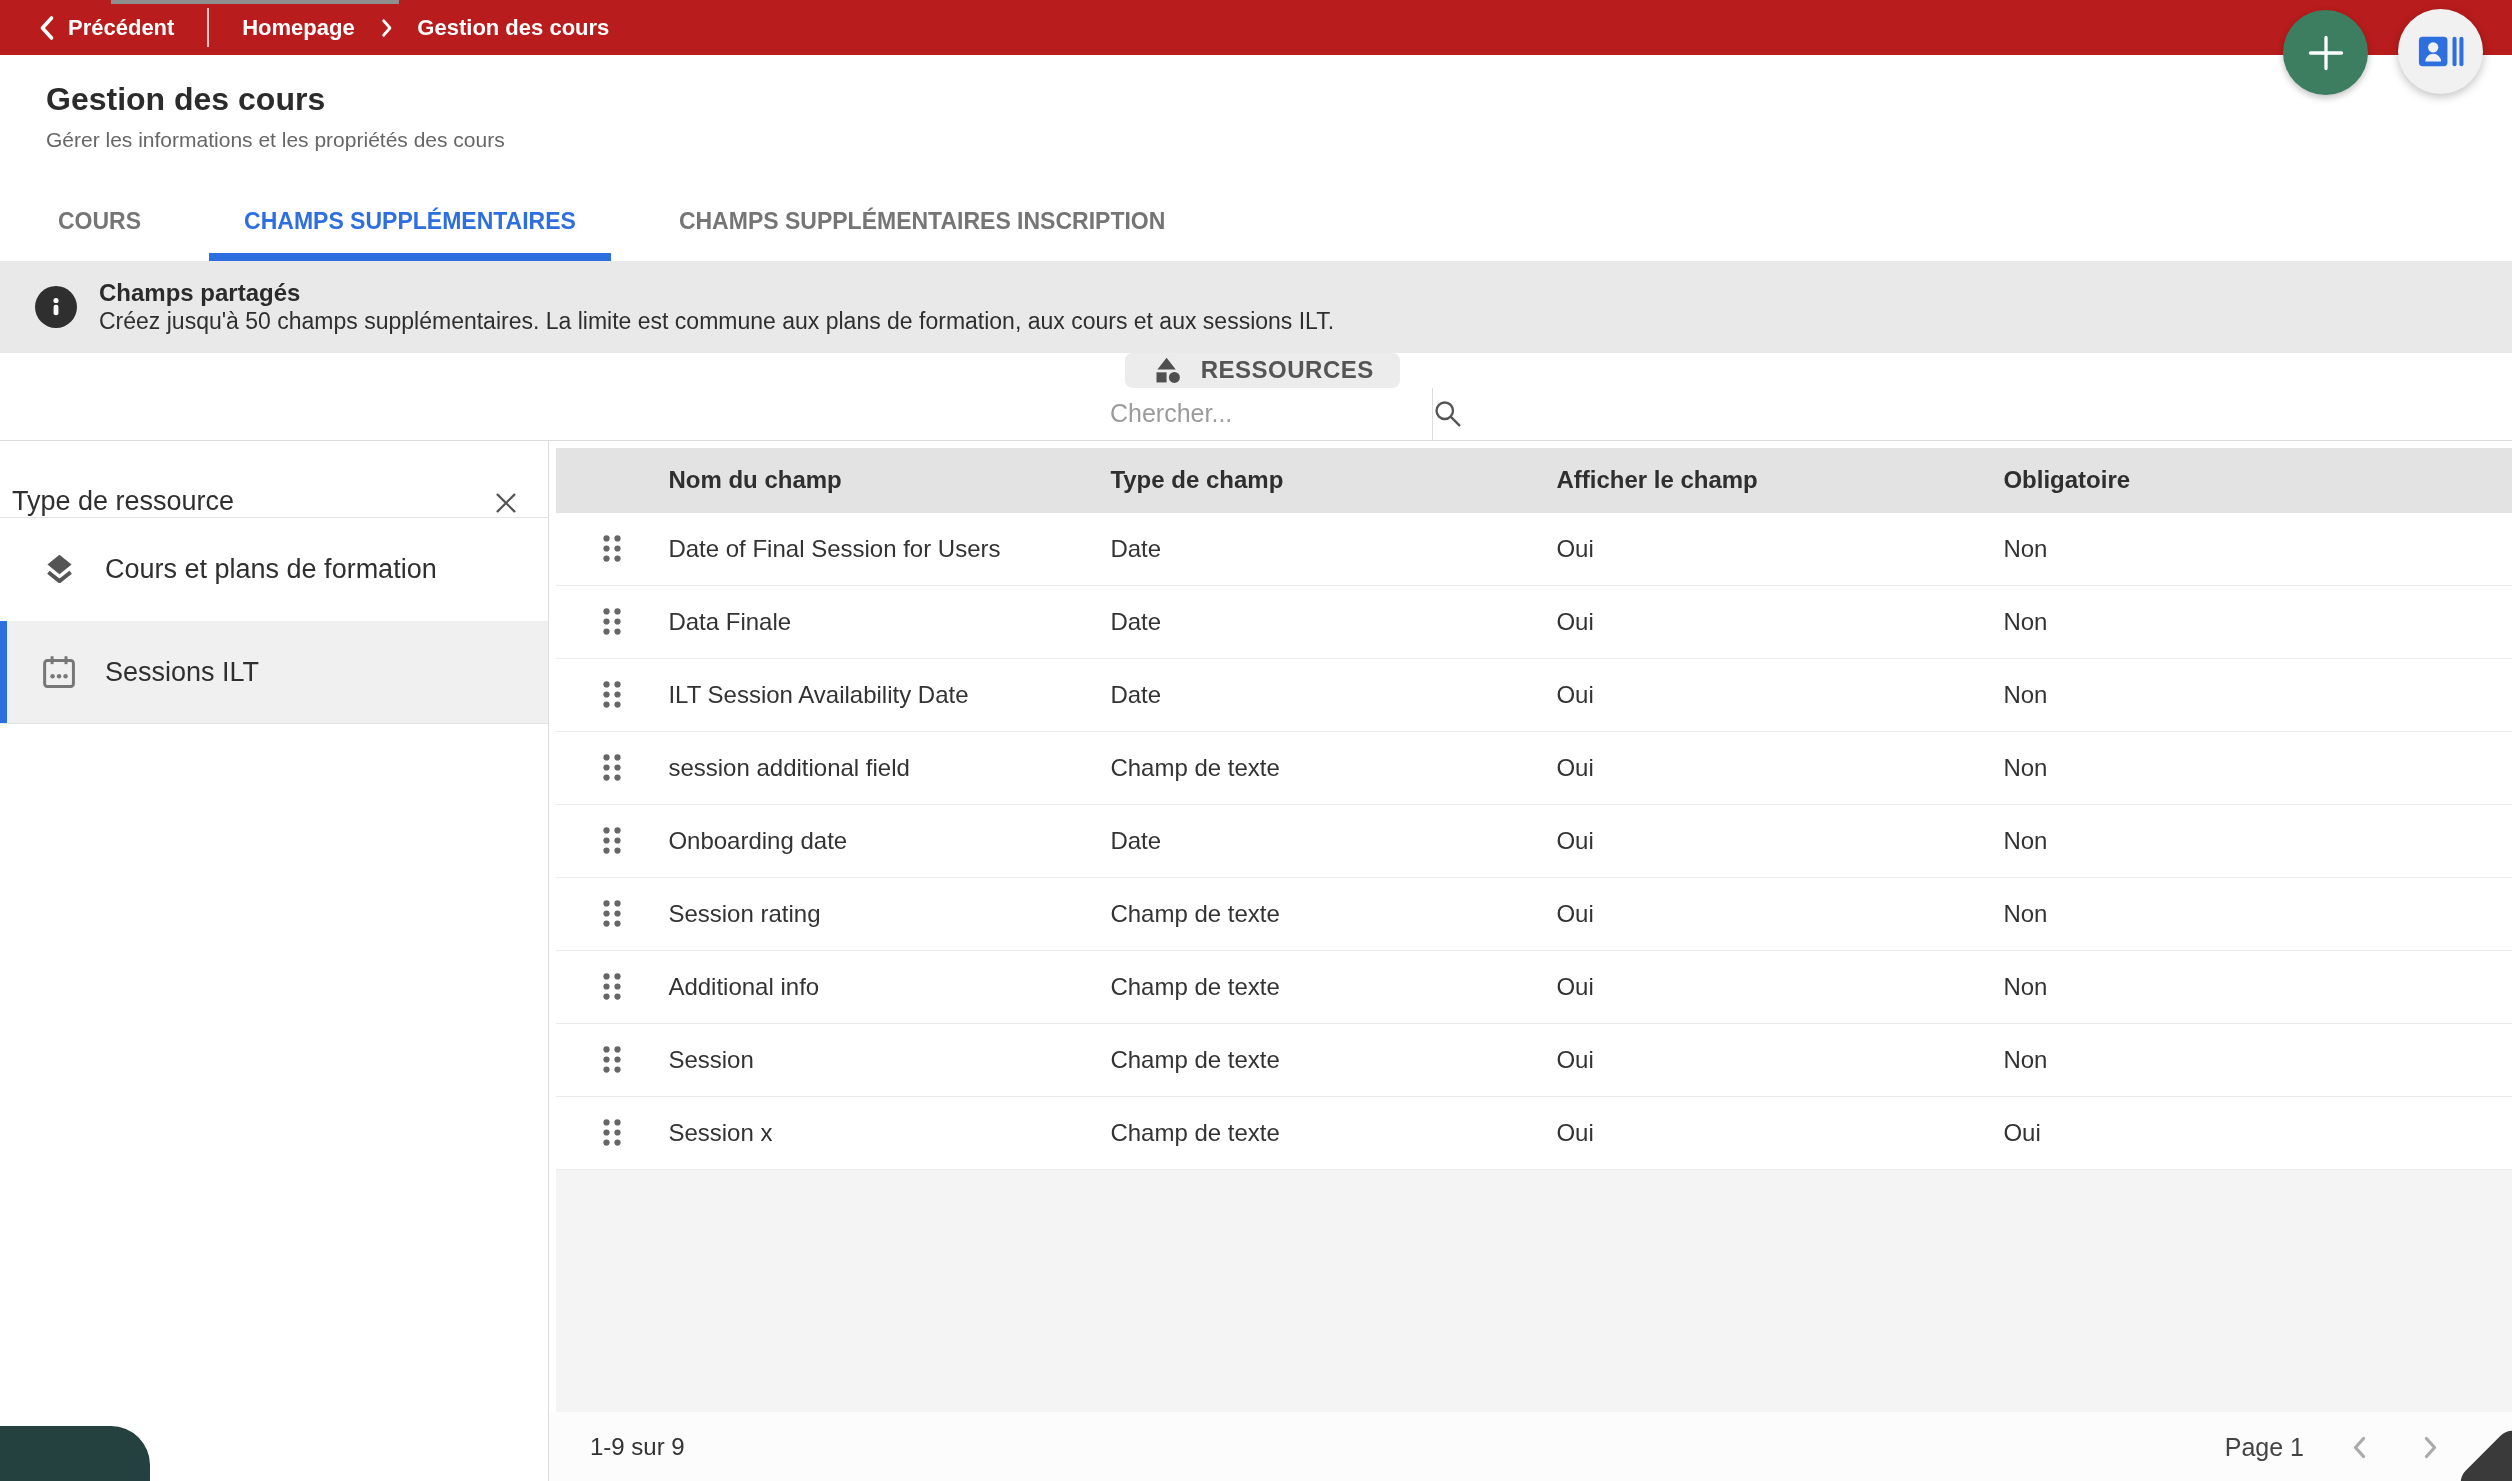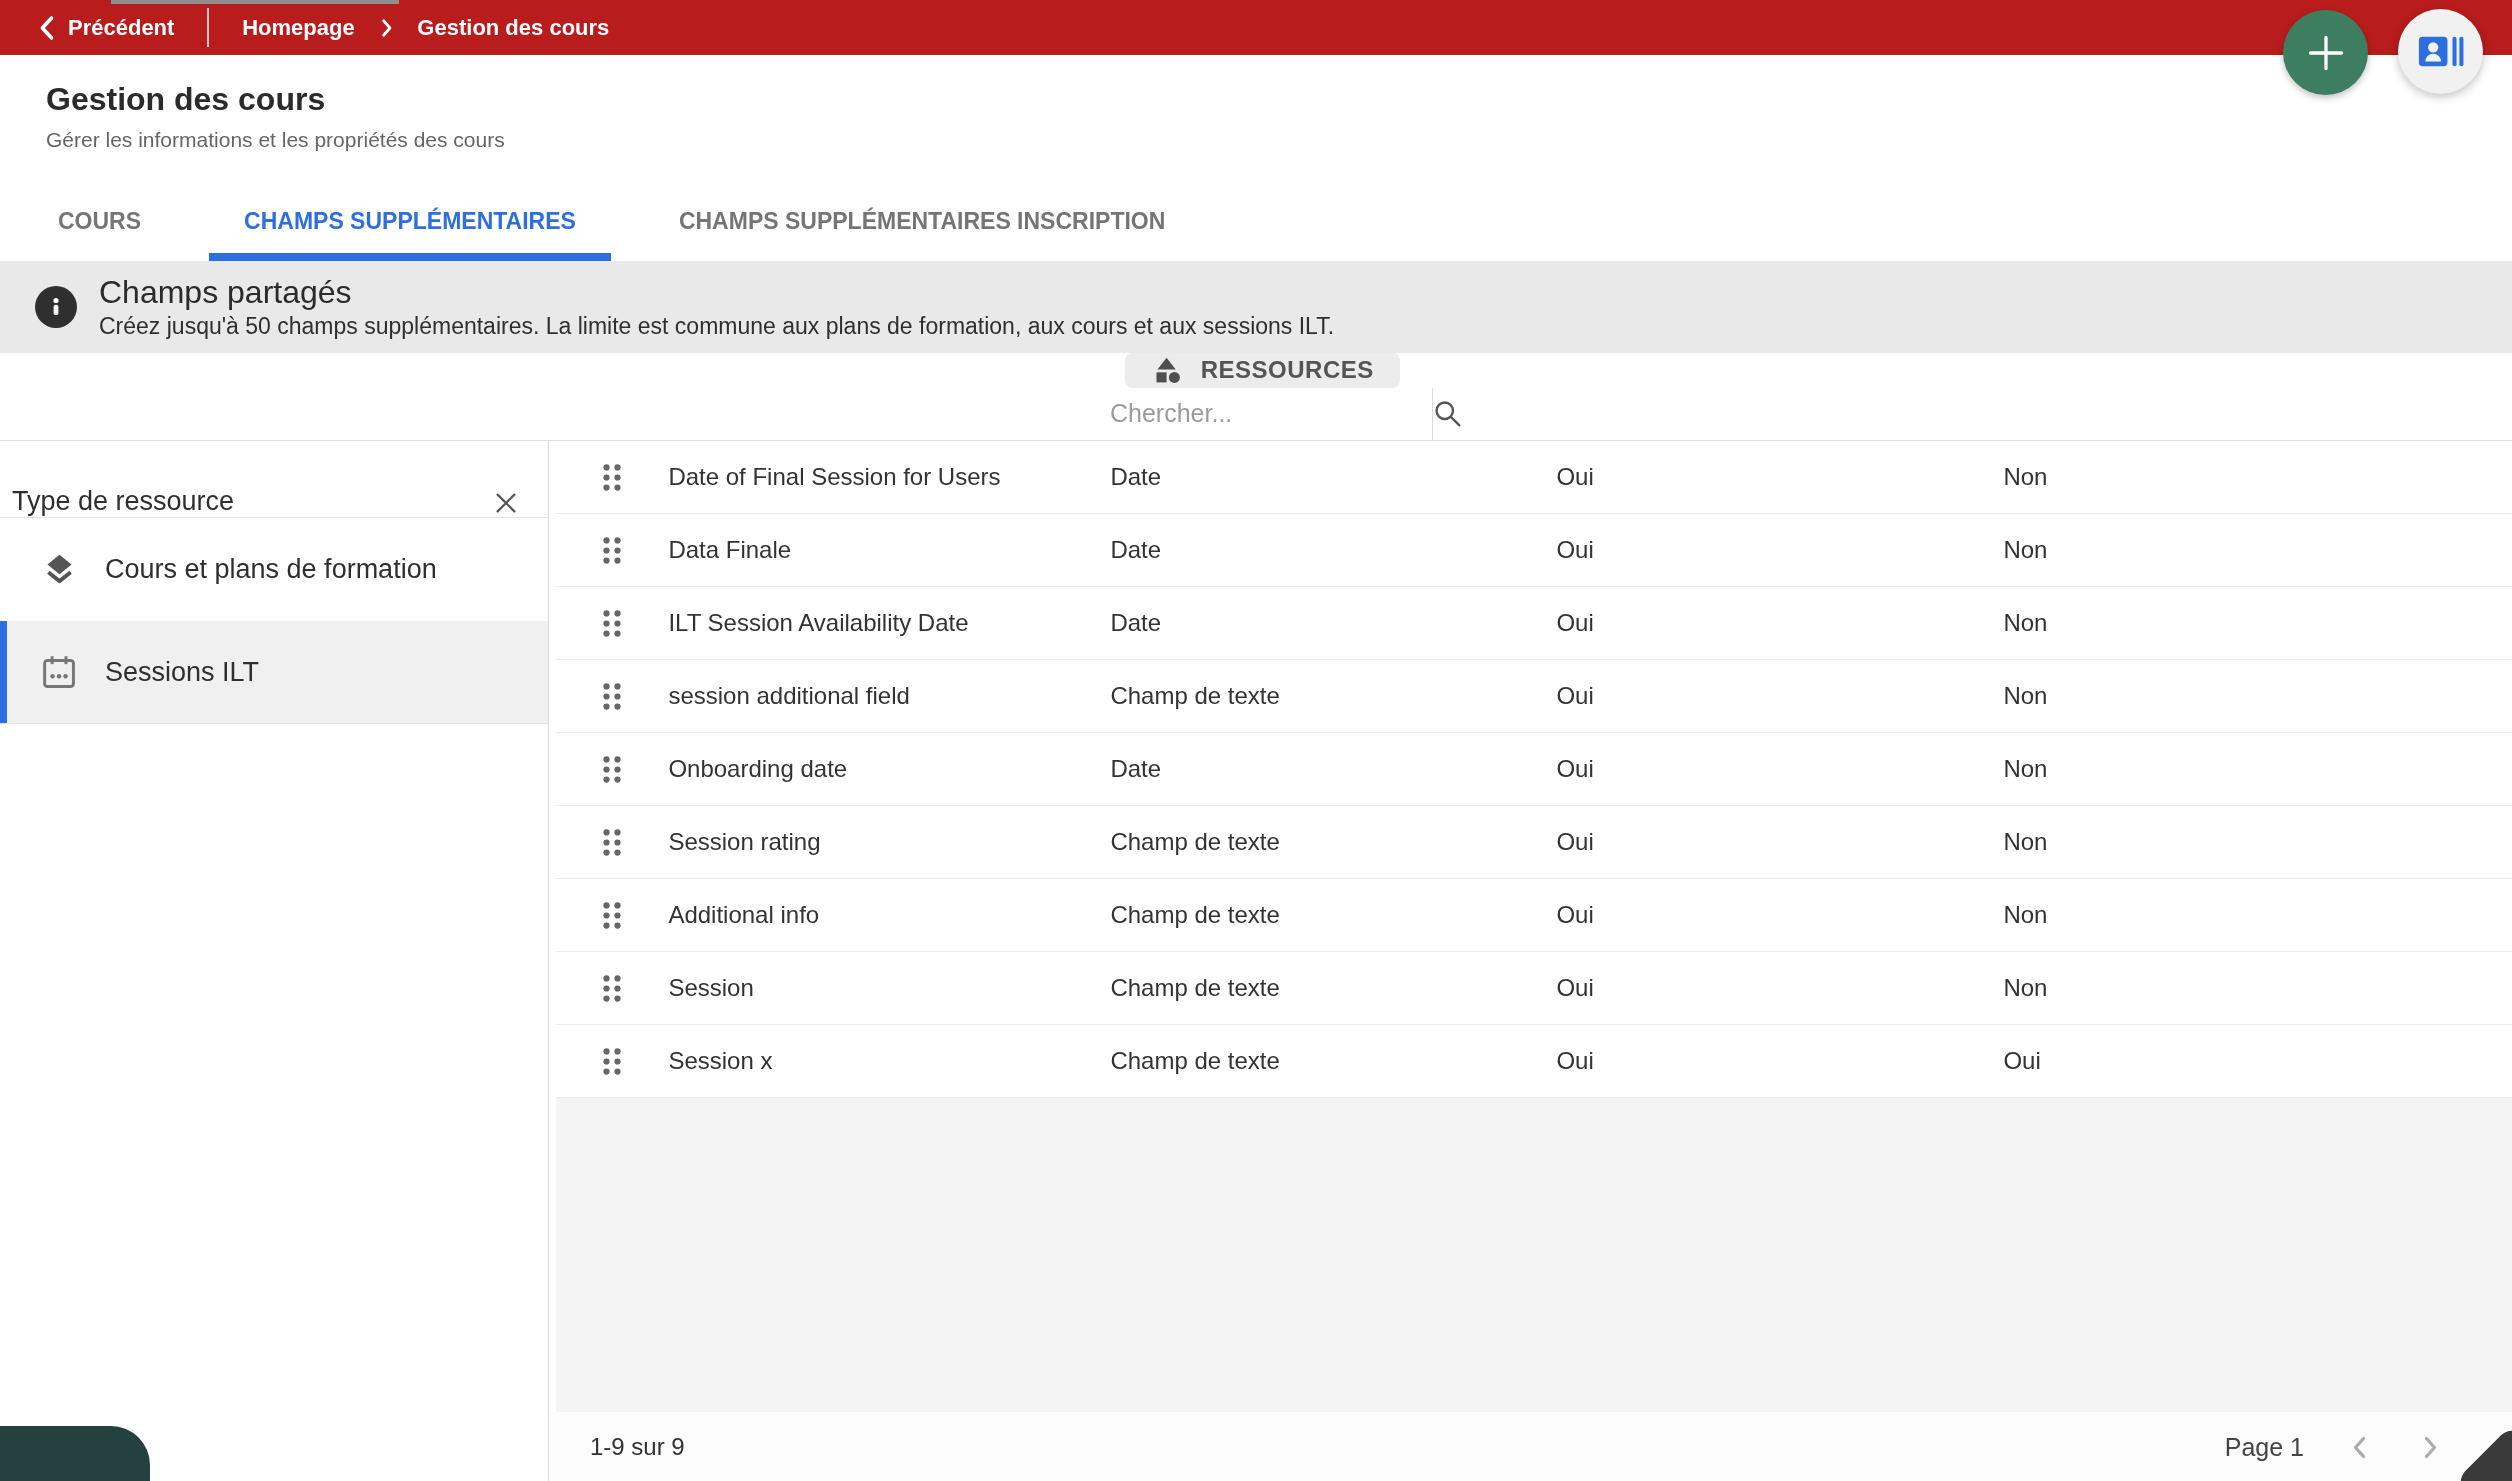--- a/index.html
+++ b/index.html
@@ -37,21 +37,21 @@
   .tabs { display:flex; align-items:flex-end; padding-left:23px; height:106px; }
   .tab { padding:0 35px 26px; font-size:23px; font-weight:700; color:#757575;
          position:relative; cursor:pointer; white-space:nowrap; margin-right:33px; }
   .tab.active { color:#2e6fe0; }
   .tab.active::after { content:""; position:absolute; left:0; right:0; bottom:0; height:8.3px; background:#2e6fe0; }
   
   .banner { height:92px; background:#e9e9e9; display:flex; align-items:center; padding-left:35px; gap:22px; }
   .info-circle { width:42px; height:42px; border-radius:50%; background:#2f2f2f;
                  display:flex; align-items:center; justify-content:center; flex:0 0 auto; }
   .banner-text { display:flex; flex-direction:column; gap:1.8px; }
-  .banner-title { font-size:32px; font-weight:400; color:#2b2b2b; }
+  .banner-title { font-size:24px; font-weight:700; color:#2b2b2b; }
   .banner-body { font-size:23px; color:#2f2f2f; }
   
   .toolbar { height:88px; display:flex; align-items:center; border-bottom:0.9px solid #dcdcdc; position:relative;flex-direction:column; }
   .resources-btn { margin-left:13px; height:59px; padding:0 26px; background:#ececec; border:none;
                    border-radius:7.4px; display:flex; align-items:center; gap:16.6px; cursor:pointer; }
   .resources-btn span { font-size:24px; font-weight:700; color:#555; letter-spacing:0.5px; }
   .search-wrap { margin-left:31px; width:323px; height:88px; display:flex; align-items:center;
                  border-right:0.9px solid #dcdcdc; padding-right:10px; }
   .search-input { flex:1; border:none; outline:none; font-size:25px; color:#333; background:transparent;
                   font-family:"Liberation Sans", sans-serif; }
@@ -210,20 +210,27 @@
               <circle cx="20.5" cy="25" r="2.4" fill="#777"></circle>
               <circle cx="27.5" cy="25" r="2.4" fill="#777"></circle>
             </svg>
           </span>
           <span class="plabel">Sessions ILT</span>
         </div>
       </div>
   </div>
 
   <div class="content">
+    <div class="thead" id="thead-host">
+        <div></div>
+        <div class="hcell">Nom du champ</div>
+        <div class="hcell">Type de champ</div>
+        <div class="hcell">Afficher le champ</div>
+        <div class="hcell">Obligatoire</div>
+      </div>
     <div class="tbody" id="tbody-host">
         <div class="trow">
           <div class="cell handle-cell">
             <svg width="24" height="33" viewBox="0 0 26 36" fill="#666">
               <circle cx="7" cy="7" r="3.4"></circle>
               <circle cx="19" cy="7" r="3.4"></circle>
               <circle cx="7" cy="18" r="3.4"></circle>
               <circle cx="19" cy="18" r="3.4"></circle>
               <circle cx="7" cy="29" r="3.4"></circle>
               <circle cx="19" cy="29" r="3.4"></circle>

